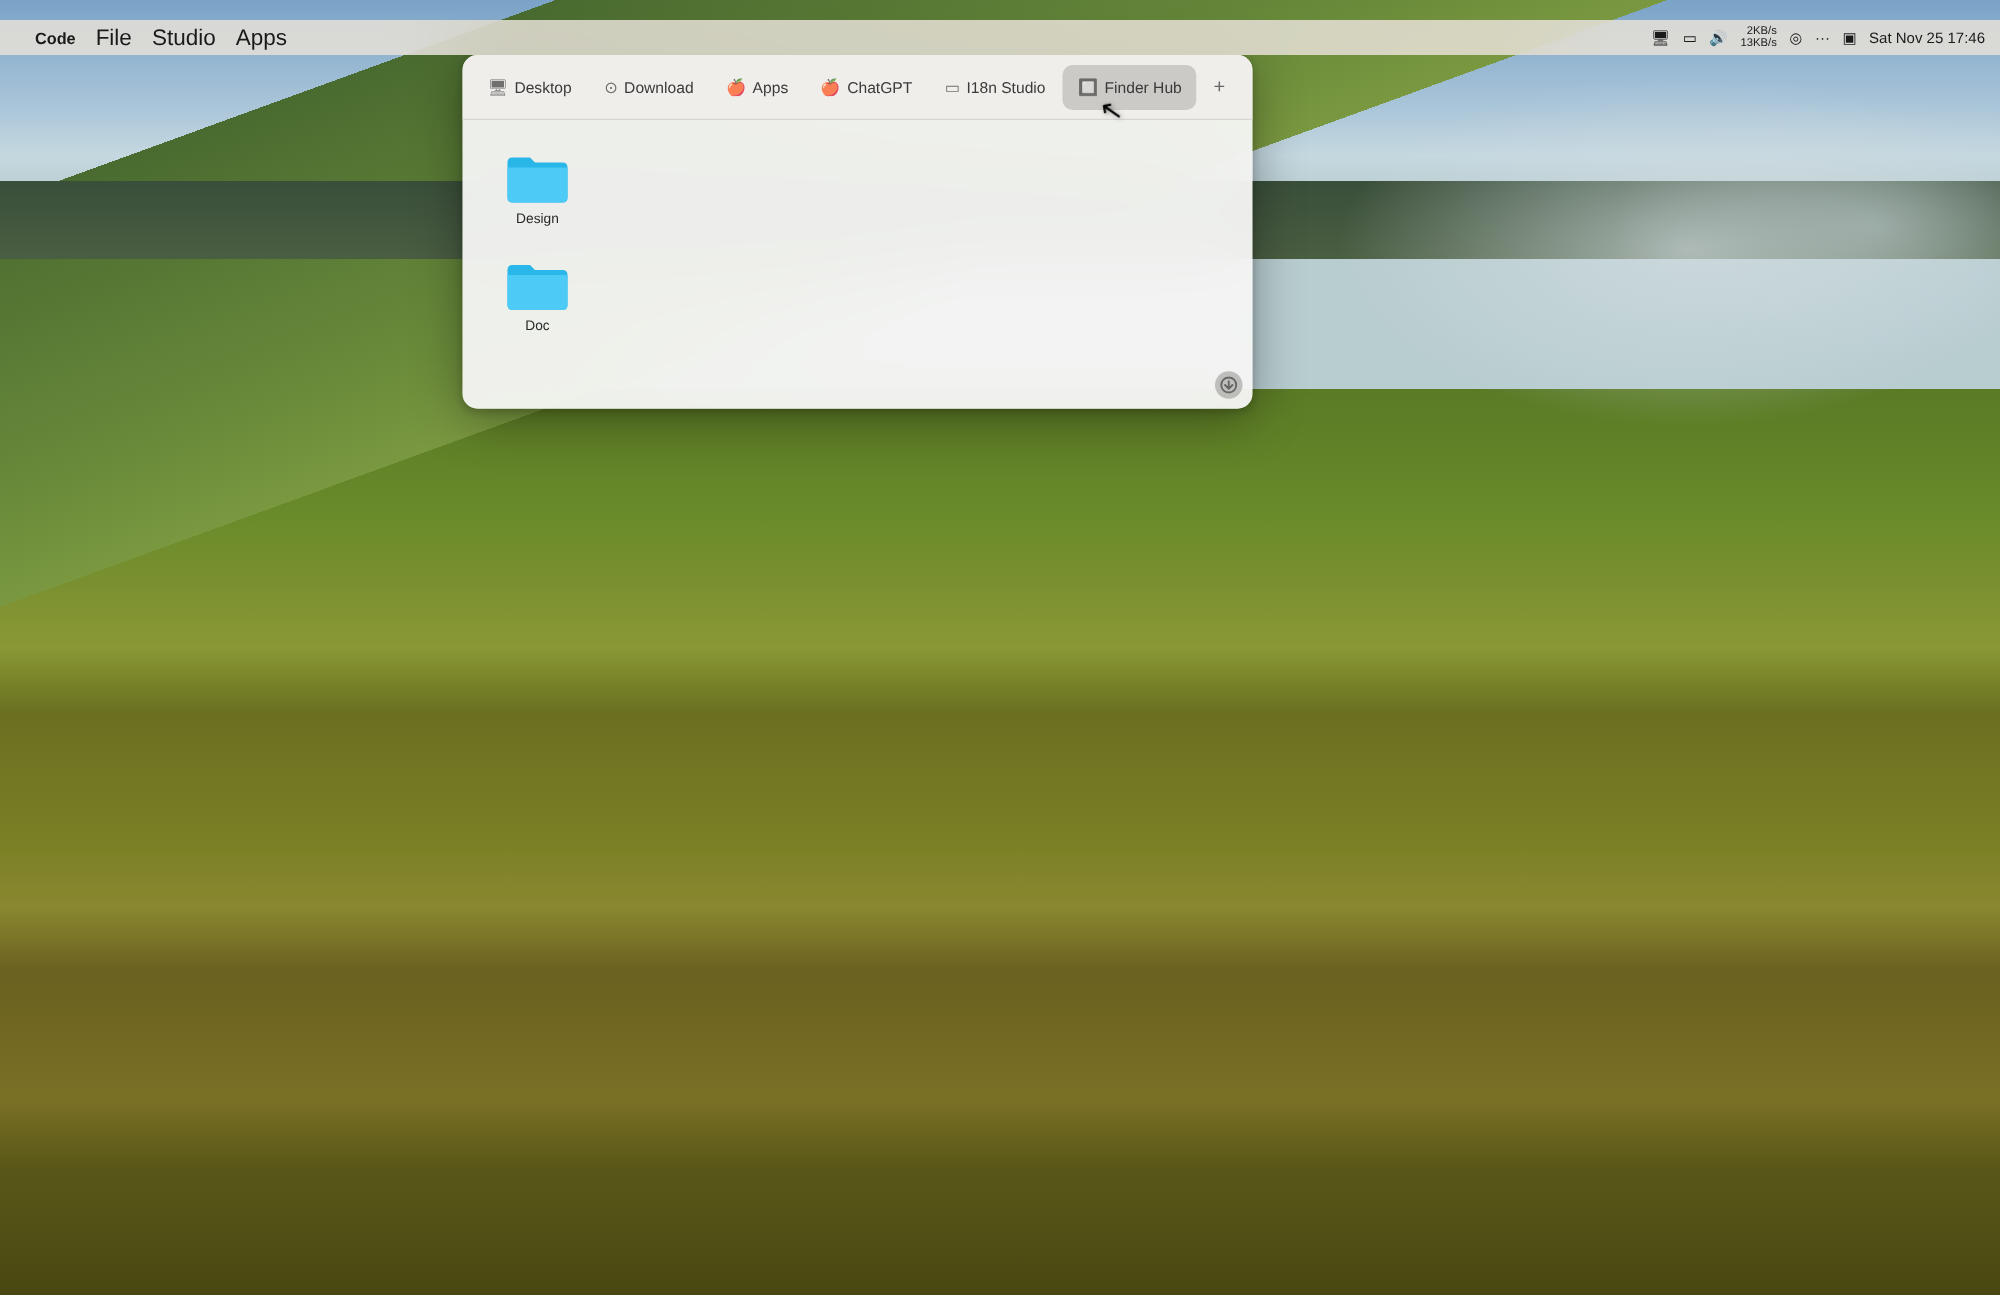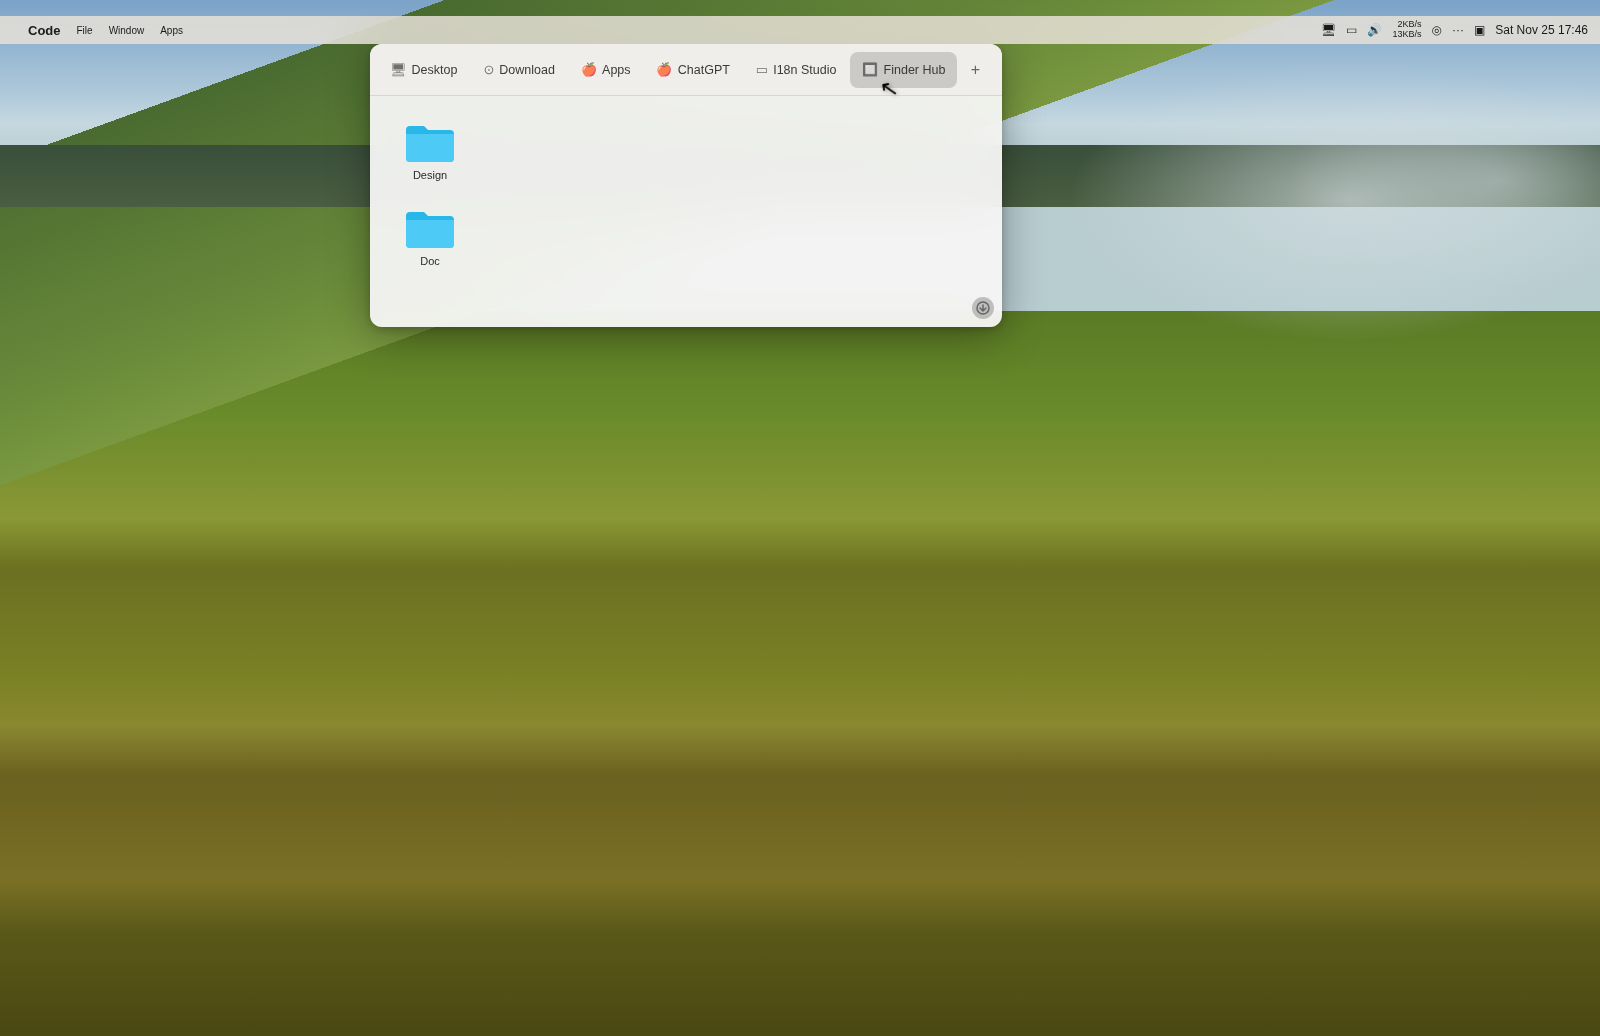--- a/index.html
+++ b/index.html
@@ -101,21 +101,21 @@
       font-weight: bold;
       color: #1a1a1a;
     }
 
     .menubar-app {
       font-weight: 600;
       font-size: 13px;
     }
 
     .menubar-item {
-      font-size: 10px;
+      font-size: 18px;
       cursor: default;
     }
 
     .network-speed {
       display: flex;
       flex-direction: column;
       font-size: 9px;
       line-height: 1.1;
       text-align: right;
     }
@@ -278,21 +278,21 @@
 <body>
 
 <div class="desktop-bg"></div>
 <div class="landscape"></div>
 
 <div class="menubar">
   <div class="menubar-left">
     <span class="apple-logo"></span>
     <span class="menubar-app">Code</span>
     <span class="menubar-item">File</span>
-    <span class="menubar-item">Window</span>
+    <span class="menubar-item">Studio</span>
     <span class="menubar-item">Apps</span>
   </div>
   <div class="menubar-right">
     <span>🖥</span>
     <span>▭</span>
     <span>🔊</span>
     <span class="network-speed">
       <span>2KB/s</span>
       <span>13KB/s</span>
     </span>

